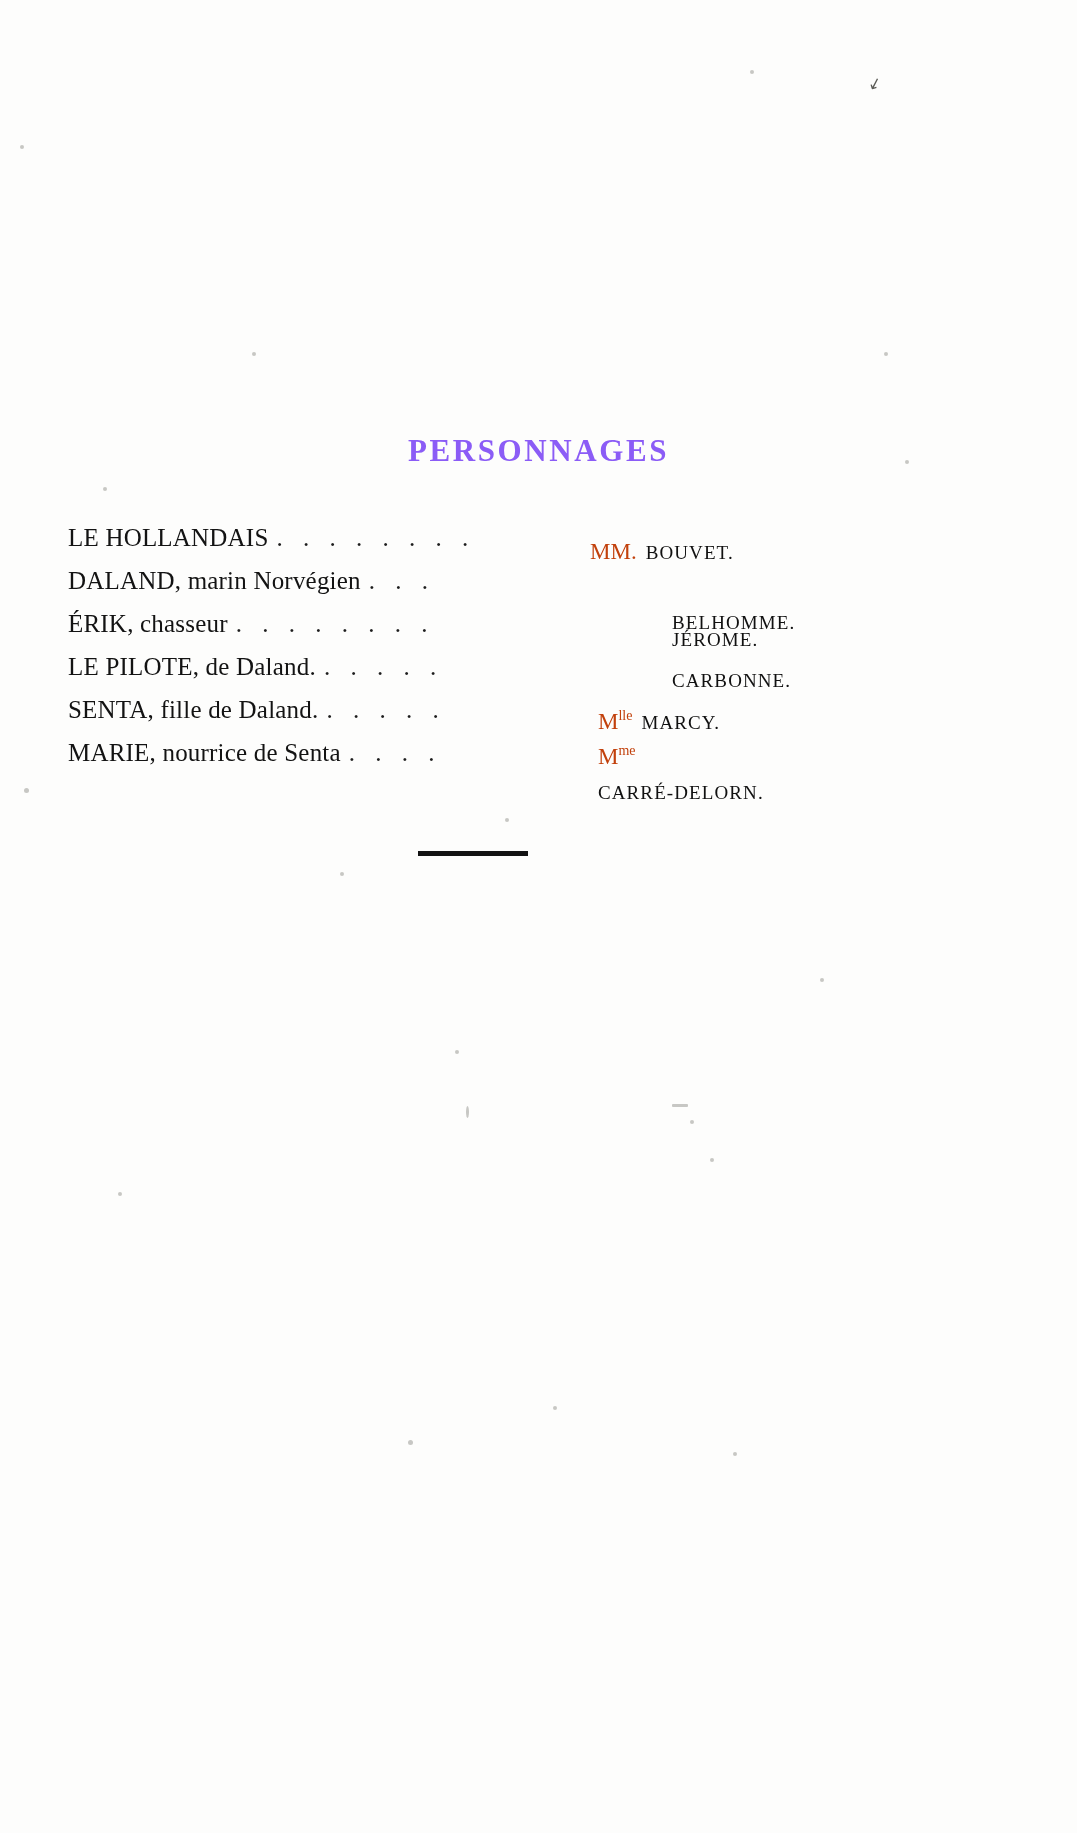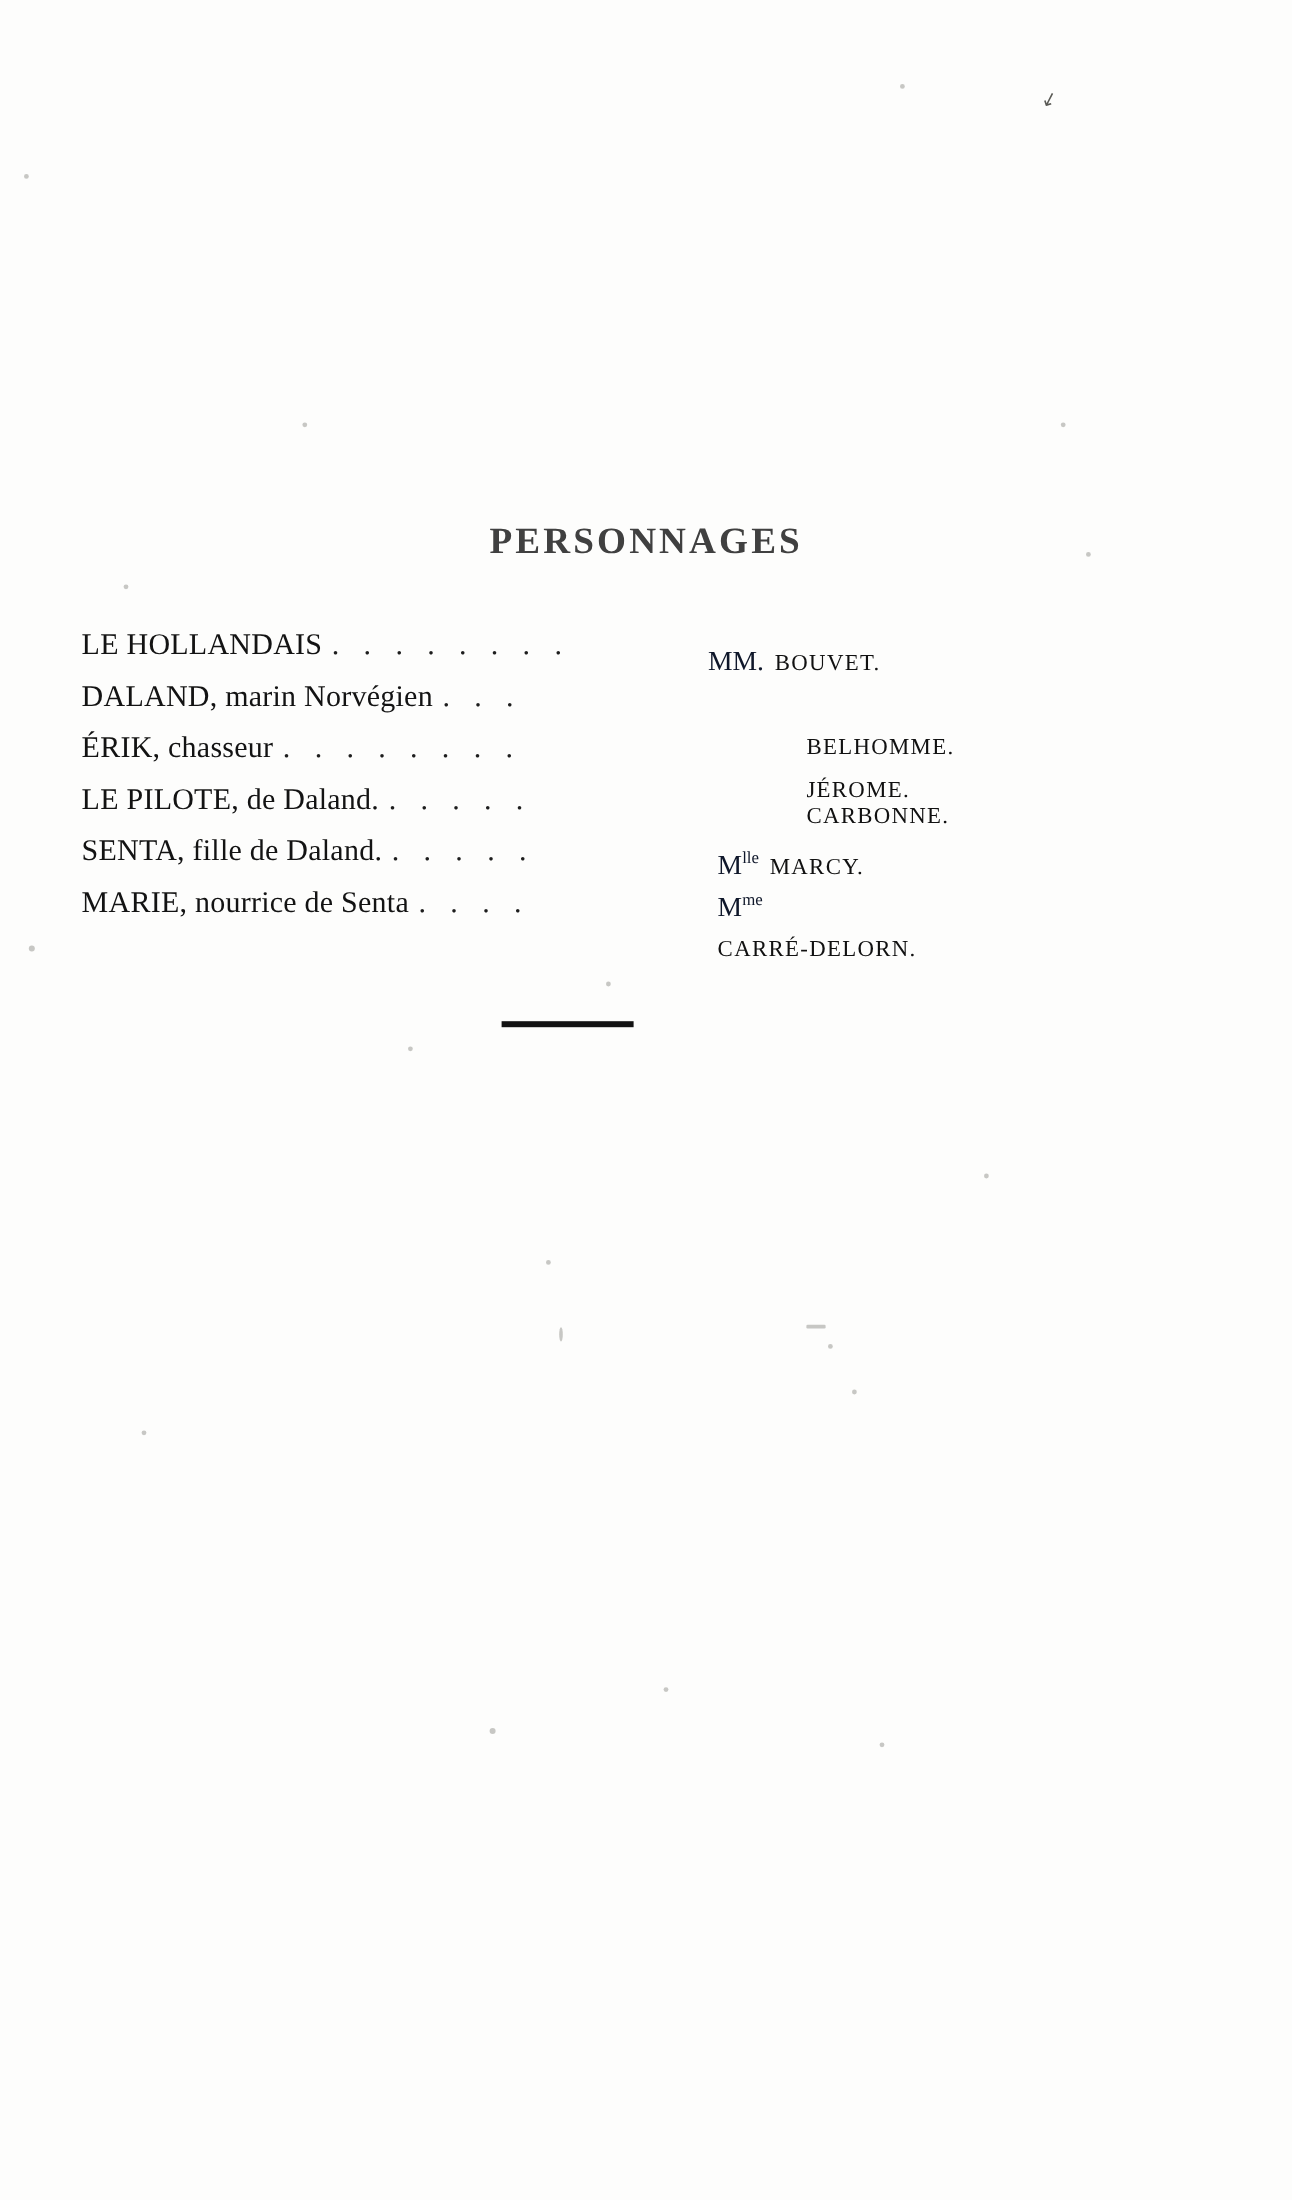--- a/index.html
+++ b/index.html
@@ -41,21 +41,21 @@
 
   .cast-title {
     position: absolute;
     left: 0;
     right: 0;
     top: 412px;
     text-align: center;
     font-size: 31px;
     letter-spacing: 2.6px;
     font-family: "Liberation Serif", serif;
-    color: #404040;
+    color: #8b5cf6;
   }
 
   .cast-list {
     position: absolute;
     left: 68px;
     top: 524px;
     width: 860px;
   }
   .cast-row {
     display: flex;
@@ -77,21 +77,21 @@
     padding-right: 4px;
   }
 
   .actor-cell {
     position: absolute;
     display: flex;
     align-items: baseline;
   }
   .honorific {
     font-size: 23px;
-    color: #0f172a;
+    color: #c2410c;
     margin-right: 9px;
   }
   .honorific sup {
     font-size: 14px;
     vertical-align: super;
     letter-spacing: 0;
   }
   .actor {
     font-size: 19px;
     letter-spacing: 1.1px;
@@ -186,21 +186,21 @@
 
   <div class="actor-cell" style="left:590px; top:530px;">
     <span class="honorific">MM.</span>
     <span class="actor">Bouvet.</span>
   </div>
 
   <div class="actor-cell" style="left:672px; top:600px;text-align:right;">
     <span class="actor">Belhomme.</span>
   </div>
 
-  <div class="actor-cell" style="left:672px; top:636px;">
+  <div class="actor-cell" style="left:672px; top:617px;">
     <span class="actor">Jérome.</span>
   </div>
 
   <div class="actor-cell" style="left:672px; top:658px;">
     <span class="actor">Carbonne.</span>
   </div>
 
   <div class="actor-cell" style="left:598px; top:700px;">
     <span class="honorific"><span>M</span><sup>lle</sup></span>
     <span class="actor">Marcy.</span>

